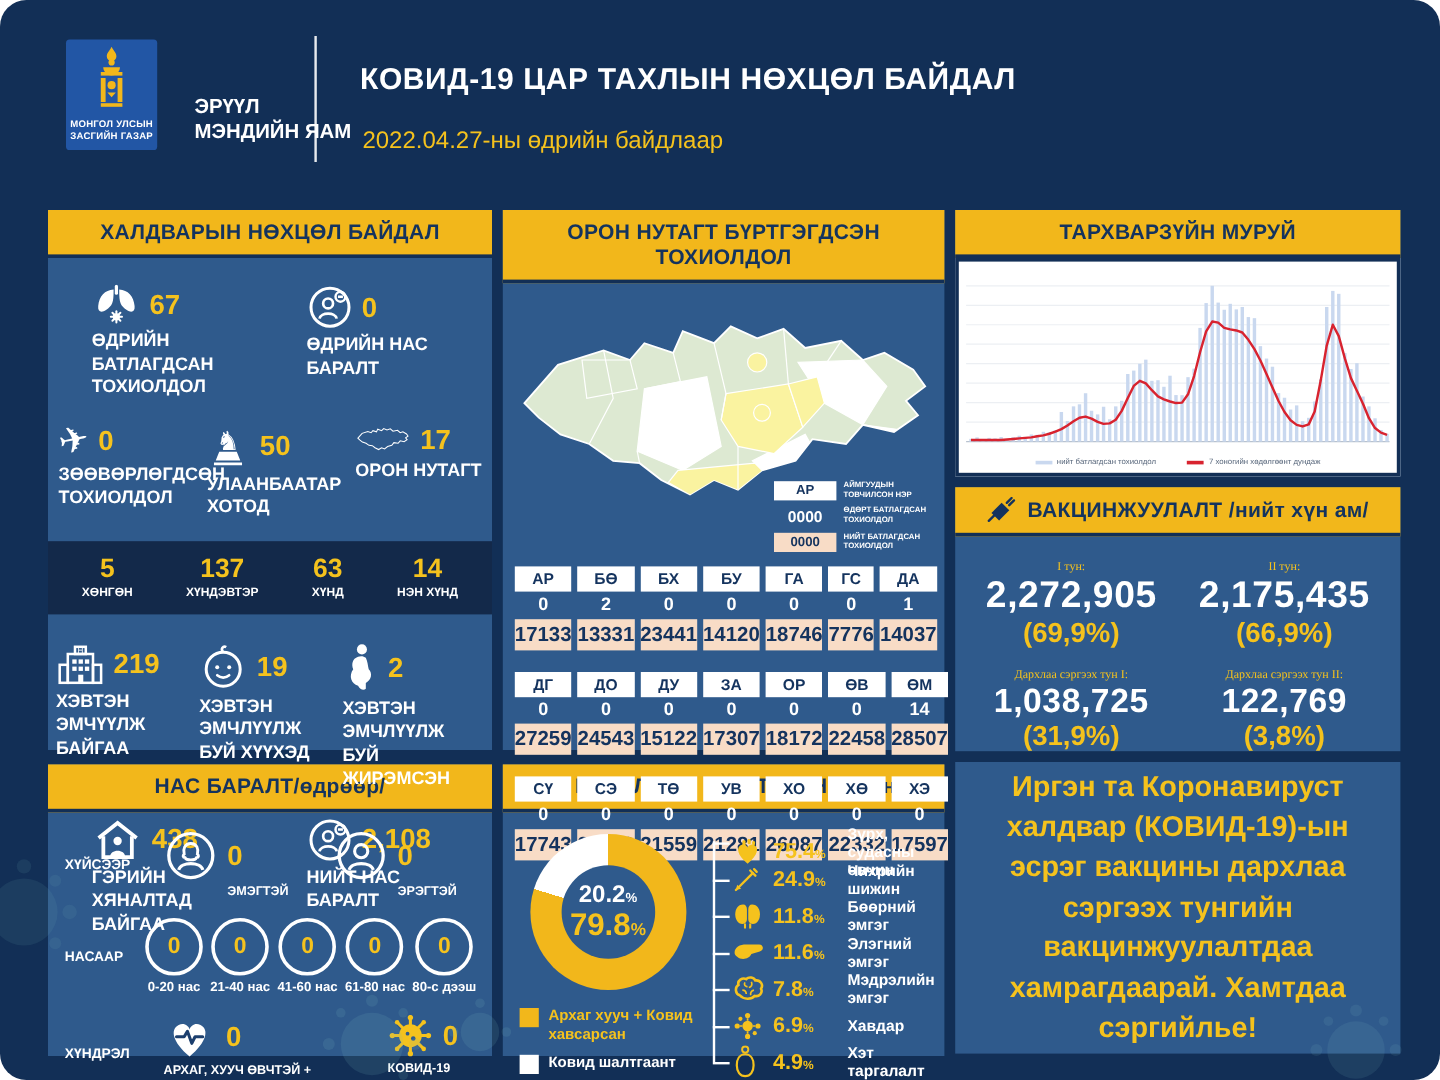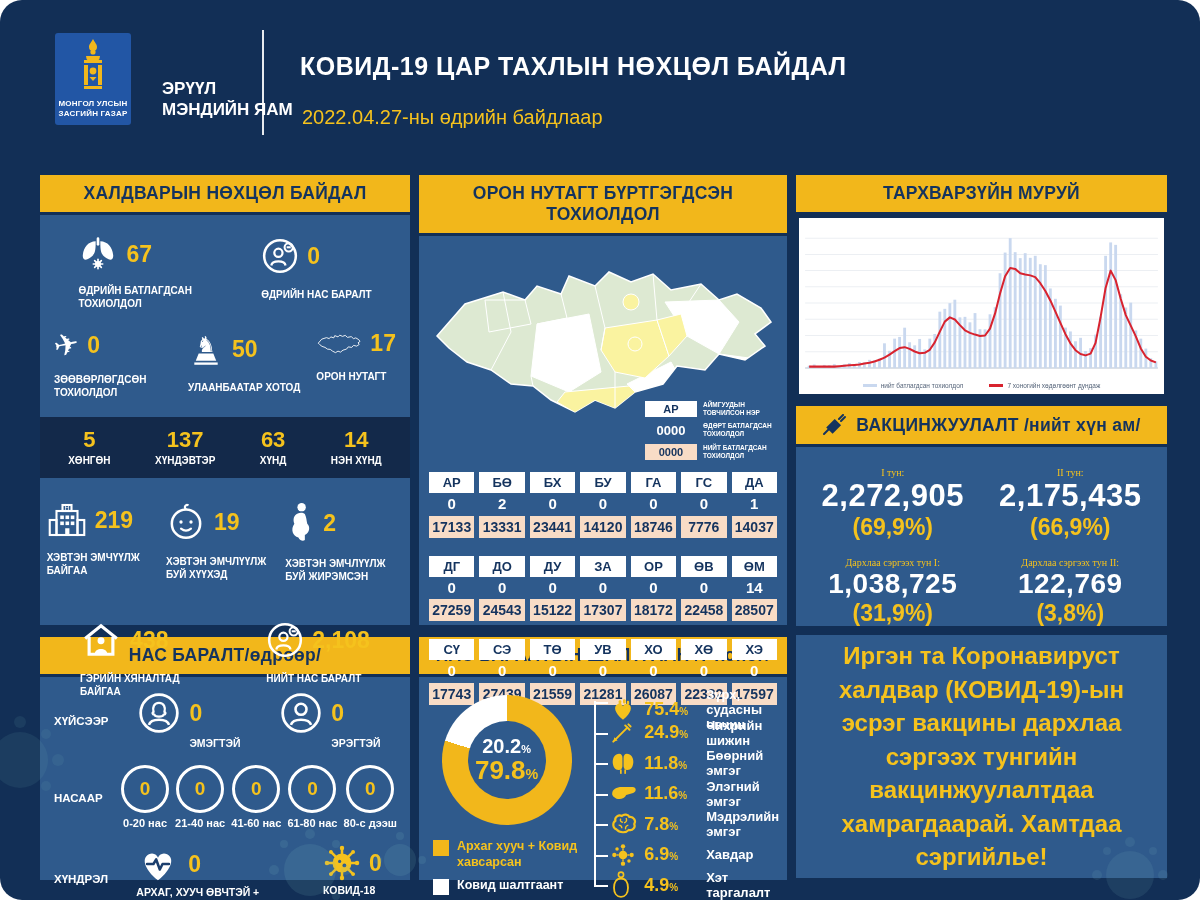--- a/index.html
+++ b/index.html
@@ -32,33 +32,33 @@
   .panel-header{background:var(--yellow);color:#14335e;font-weight:bold;font-size:17.5px;
                 text-align:center;padding:8px 4px;letter-spacing:.3px;border-bottom:3px solid var(--navy);
                 display:flex;align-items:center;justify-content:center;gap:8px;}
   .panel-body{flex:1;position:relative;}
 
   
   .stat-row{display:flex;justify-content:space-around;align-items:flex-start;}
   .stat{display:flex;flex-direction:column;max-width:118px;}
   .stat-top{display:flex;align-items:center;gap:8px;}
   .stat-value{color:var(--yellow-txt);font-weight:bold;font-size:23px;}
-  .stat-label{color:#fff;font-weight:bold;font-size:10px;line-height:1.3;margin-top:13px;text-transform:uppercase;}
+  .stat-label{color:#fff;font-weight:bold;font-size:15px;line-height:1.3;margin-top:3px;text-transform:uppercase;}
   .severity{background:var(--strip);display:flex;justify-content:space-around;padding:10px 6px 12px;}
   .sev-item{text-align:center;}
   .sev-value{color:var(--yellow-txt);font-weight:bold;font-size:22px;}
   .sev-label{color:#fff;font-weight:bold;font-size:10px;margin-top:2px;}
 
   
   .ptable{display:flex;flex-direction:column;gap:18px;padding:8px 10px;}
   .prow{display:grid;grid-template-columns:repeat(7,1fr);gap:5px;}
   .pcell{display:flex;flex-direction:column;align-items:center;gap:3px;}
   .pabbr{background:#fff;color:#14335e;font-weight:bold;font-size:13px;width:100%;text-align:center;padding:3px 0;}
   .pdaily{color:#fff;font-weight:bold;font-size:15px;line-height:1.1;}
-  .ptotal{background:var(--peach);color:#14335e;font-weight:bold;font-size:14px;width:100%;text-align:center;padding:3px 0;}
+  .ptotal{background:var(--peach);color:#14335e;font-weight:bold;font-size:17px;width:100%;text-align:center;padding:3px 0;}
 
   
   .map-wrap{position:relative;height:228px;}
   .map-legend{position:absolute;right:6px;bottom:4px;display:flex;flex-direction:column;gap:4px;}
   .mleg-row{display:flex;align-items:center;gap:6px;}
   .mleg-sample{width:52px;text-align:center;font-weight:bold;font-size:11px;padding:2px 0;}
   .mleg-sample.white{background:#fff;color:#14335e;}
   .mleg-sample.plain{color:#fff;font-size:13px;}
   .mleg-sample.peach{background:var(--peach);color:#14335e;}
   .mleg-label{color:#fff;font-weight:bold;font-size:6.5px;line-height:1.25;width:78px;}
@@ -247,21 +247,21 @@
               </div>
               <div class="sev-item">
                 <div class="sev-value">63</div>
                 <div class="sev-label">ХҮНД</div>
               </div>
               <div class="sev-item">
                 <div class="sev-value">14</div>
                 <div class="sev-label">НЭН ХҮНД</div>
               </div>
             </div>
-          <div id="inf-bottom" style="display:flex;flex-direction:column;gap:38px;padding:24px 6px 10px;flex:1;">
+          <div id="inf-bottom" style="display:flex;flex-direction:column;gap:22px;padding:24px 6px 10px;flex:1;">
               <div class="stat-row">
                 <div class="stat">
                   <div class="stat-top">
                     <span style="display: inline-flex;">
                       <svg width="40" height="36" viewBox="0 0 26 24">
                         <g stroke="#ffffff" stroke-width="1.4" fill="none">
                           <rect x="6" y="6" width="14" height="16"></rect>
                           <rect x="10" y="2" width="6" height="4"></rect>
                           <rect x="1.5" y="12" width="4.5" height="10"></rect>
                           <rect x="20" y="12" width="4.5" height="10"></rect>
@@ -439,21 +439,21 @@
                             <circle cx="19" cy="19" r="1.2"></circle>
                             <circle cx="19" cy="5" r="1.2"></circle>
                             <circle cx="5" cy="19" r="1.2"></circle>
                           </g>
                           <circle cx="10.5" cy="11" r="1" fill="#2f5a8c"></circle>
                           <circle cx="13.5" cy="13.5" r="1.2" fill="#2f5a8c"></circle>
                         </svg>
                       </span>
                       <span class="ditem-value">0</span>
                     </div>
-                    <div class="ditem-label">КОВИД-18</div>
+                    <div class="ditem-label">КОВИД-19</div>
                   </div>
                 </div>
               </div>
             </div>
         </div>
       </div>
     </div>
 
     <div class="col" style="gap:12px;">
       <div class="panel" style="height:450px;">

